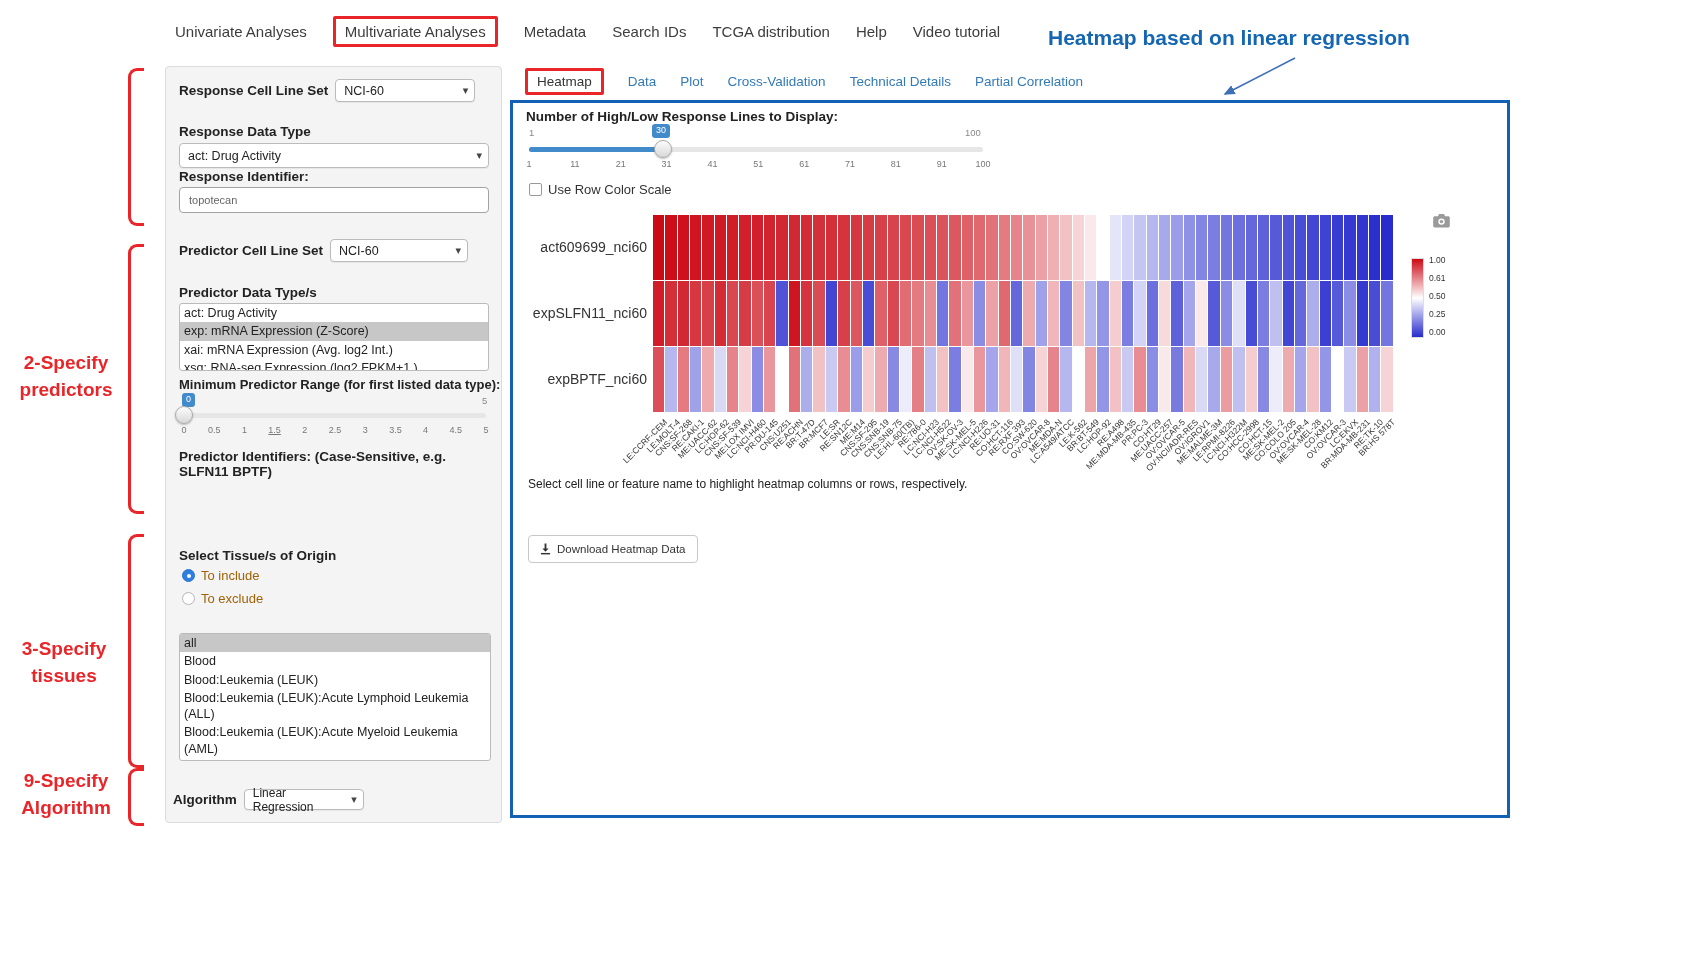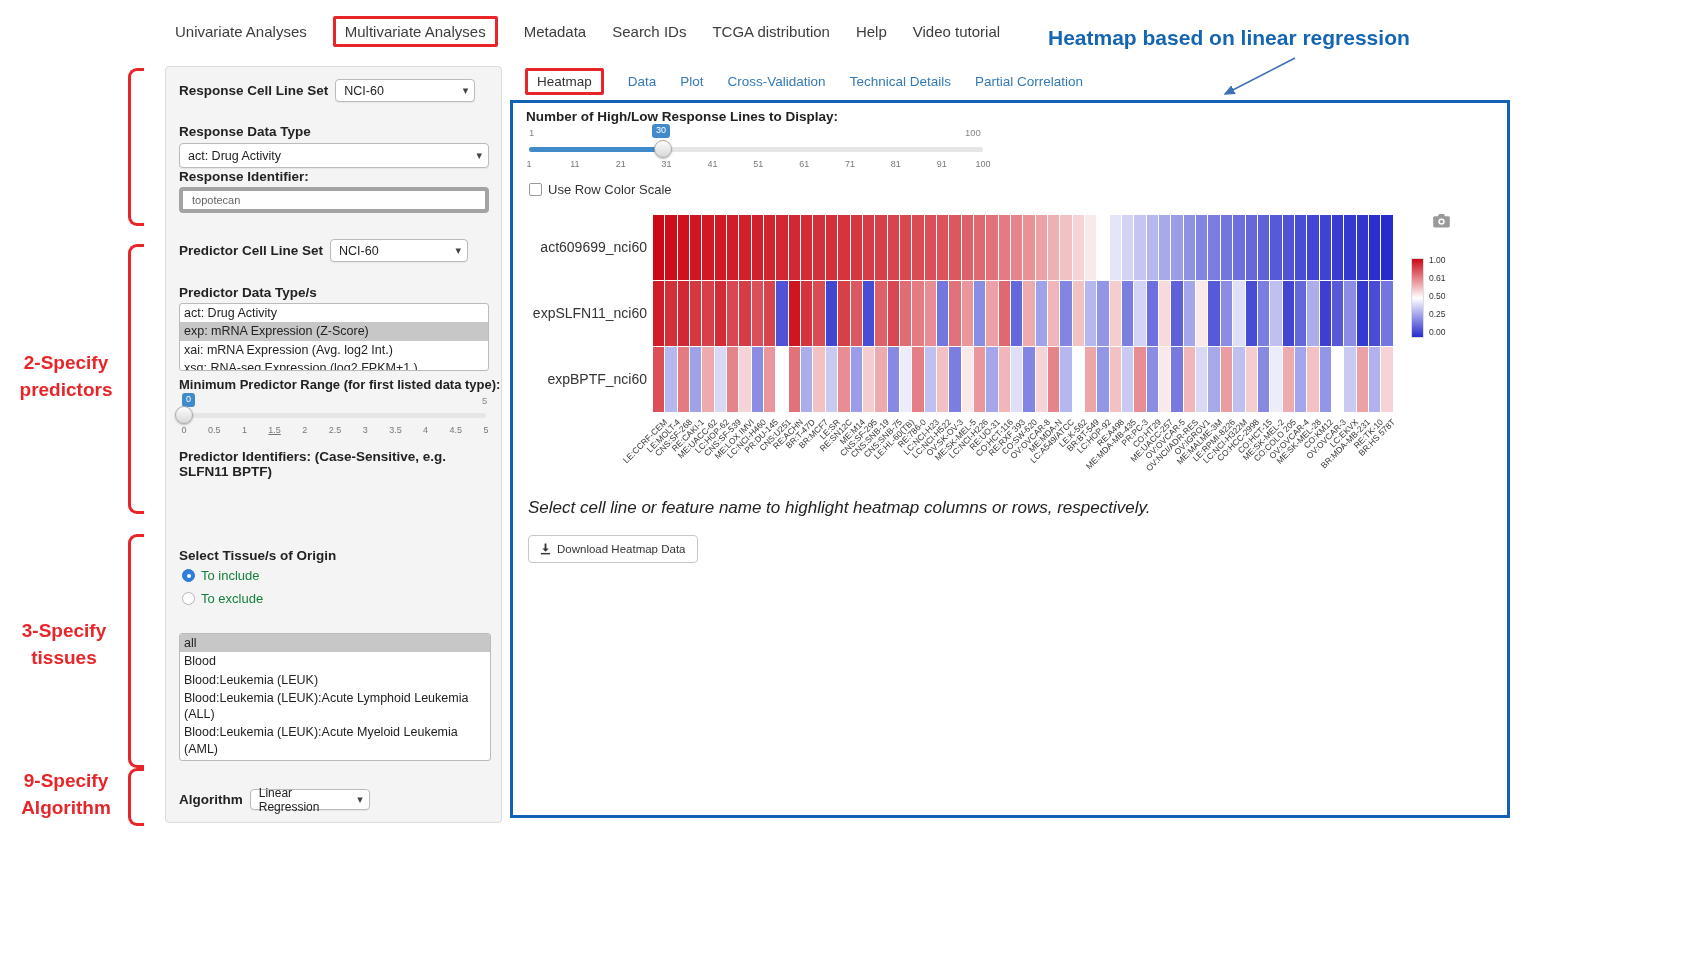--- a/index.html
+++ b/index.html
@@ -19,28 +19,28 @@
   .stepnote { position:absolute; color:#e8262a; font-weight:bold; font-size:19px; line-height:1.42; text-align:center; }
   .bracket { position:absolute; width:16px; border:3px solid #e8262a; border-right:none; border-radius:9px 0 0 9px; }
 
   
   .sidebar { position:absolute; left:165px; top:66px; width:337px; height:757px; background:#f4f4f4; border:1px solid #dcdcdc; border-radius:4px; font-size:13.5px; color:#333; }
   .blabel { font-weight:bold; font-size:13.5px; color:#222; }
   .srow { position:absolute; display:flex; align-items:center; gap:7px; }
   .abs { position:absolute; }
   .fsel { display:flex; align-items:center; justify-content:space-between; background:#fff; border:1px solid #bbb; border-radius:4px; height:23px; padding:0 6px 0 8px; font-size:12.5px; color:#222; cursor:pointer; box-shadow:0 1px 1px rgba(0,0,0,.06); }
   .caret { font-size:11px; color:#444; margin-left:4px; }
-  .tinput { position:absolute; width:310px; height:26px; background:#fff; border:4px solid #a3a3a3; border-radius:4px; font-size:11px; color:#666; padding:0 9px; font-family:inherit; }
+  .tinput { position:absolute; width:310px; height:26px; background:#fff; border:1px solid #a3a3a3; border-radius:4px; font-size:11px; color:#666; padding:0 9px; font-family:inherit; }
   .listbox { position:absolute; background:#fff; border:1px solid #bbb; border-radius:3px; overflow:hidden; font-size:12.5px; color:#222; line-height:1.3; }
   .opt { padding:1px 4px; cursor:pointer; }
   .opt.selected { background:#c7c7c7; }
   .radio { position:absolute; width:13px; height:13px; border-radius:50%; border:1px solid #b5b5b5; background:#fff; cursor:pointer; }
   .radio.checked { background:#2f7fe0; border-color:#2b74cd; }
   .radio.checked::after { content:''; position:absolute; left:4px; top:4px; width:4px; height:4px; border-radius:50%; background:#fff; }
-  .rlabel { position:absolute; font-size:13px; color:#15803d; cursor:pointer; }
+  .rlabel { position:absolute; font-size:13px; color:#a16207; cursor:pointer; }
 
   
   .chip { position:absolute; background:#428bca; color:#fff; font-size:9px; padding:1px 4px; border-radius:3px; line-height:1.3; }
   .minmax { position:absolute; font-size:9.5px; color:#888; }
   .strack { position:absolute; height:5px; background:#e6e6e6; border-radius:3px; }
   .sfill { height:5px; background:#428bca; border-radius:3px 0 0 3px; }
   .shandle { position:absolute; width:18px; height:18px; border-radius:50%; background:linear-gradient(#fdfdfd,#d8d8d8); border:1px solid #aaa; box-shadow:0 1px 2px rgba(0,0,0,.25); cursor:pointer; }
   .ticksrow { position:absolute; height:12px; }
   .tick { position:absolute; transform:translateX(-50%); font-size:9px; color:#777; white-space:nowrap; }
 
@@ -55,21 +55,21 @@
   .checkbox { position:absolute; width:13px; height:13px; border:1px solid #999; border-radius:2px; background:#fff; cursor:pointer; }
   .cblabel { position:absolute; font-size:13px; color:#333; }
   .rowlabel { position:absolute; left:8px; width:126px; text-align:right; font-size:14px; color:#333; cursor:pointer; }
   .hmgrid { position:absolute; width:740px; }
   .hm-row { display:flex; gap:1px; margin-bottom:1px; }
   .hm-cell { flex:1; height:65px; }
   .collabel { position:absolute; width:110px; text-align:right; font-size:8.5px; color:#333; transform:rotate(-45deg); transform-origin:100% 0; white-space:nowrap; cursor:pointer; }
   .camera { position:absolute; left:920px; top:110px; cursor:pointer; }
   .cbar { position:absolute; left:898px; top:155px; width:13px; height:80px; border:1px solid #ddd; background:linear-gradient(to bottom, rgb(204,10,22), #ffffff 50%, rgb(40,44,205)); }
   .cb-label { position:absolute; left:916px; font-size:8.5px; color:#333; }
-  .hint { position:absolute; left:15px; top:395px; font-size:17px; color:#222;font-style:italic; }
+  .hint { position:absolute; left:15px; top:374px; font-size:12px; color:#222; }
   .dl { position:absolute; left:15px; top:432px; display:flex; align-items:center; gap:6px; background:#fff; border:1px solid #c8c8c8; border-radius:4px; padding:7px 11px; font-size:11.5px; color:#333; font-family:inherit; cursor:pointer; }
 </style>
 </head>
 <body>
 
 <div class="screen">
 
   <div class="topnav">
       <div class="nav-item">Univariate Analyses</div>
       <div class="nav-item nav-active">Multivariate Analyses</div>
@@ -86,21 +86,21 @@
         <marker id="ah" markerWidth="9" markerHeight="8" refX="6" refY="3" orient="auto">
           <path d="M0,0 L7,3 L0,6 Z" fill="#3f6fb5"></path>
         </marker>
       </defs>
     <line x1="100" y1="5" x2="30" y2="41" stroke="#3f6fb5" stroke-width="1.6" marker-end="url(#ah)"></line>
   </svg>
 
   <div class="bracket" style="left:128px;top:68px;height:158px"></div>
   <div class="stepnote" style="left:6px;top:350px;width:120px">2-Specify predictors</div>
   <div class="bracket" style="left:128px;top:244px;height:270px"></div>
-  <div class="stepnote" style="left:8px;top:618px;width:112px">3-Specify tissues</div>
+  <div class="stepnote" style="left:8px;top:636px;width:112px">3-Specify tissues</div>
   <div class="bracket" style="left:128px;top:534px;height:234px"></div>
   <div class="stepnote" style="left:10px;top:768px;width:112px">9-Specify Algorithm</div>
   <div class="bracket" style="left:128px;top:768px;height:58px"></div>
 
   <div class="sidebar">
 
     <div class="srow" style="left:13px;top:12px">
       <span class="blabel">Response Cell Line Set</span>
       <div class="fsel" style="width:140px">
         <span>NCI-60</span>
@@ -162,21 +162,21 @@
 
     <div class="listbox" style="left:13px;top:566px;width:312px;height:128px">
         <div class="opt selected">all</div>
         <div class="opt">Blood</div>
         <div class="opt">Blood:Leukemia (LEUK)</div>
         <div class="opt">Blood:Leukemia (LEUK):Acute Lymphoid Leukemia (ALL)</div>
         <div class="opt">Blood:Leukemia (LEUK):Acute Myeloid Leukemia (AML)</div>
         <div class="opt">Blood:Leukemia (LEUK):Chronic Myelogenous Leukemia (CML)</div>
       </div>
 
-    <div class="srow" style="left:13px;top:722px">
+    <div class="srow" style="left:7px;top:722px">
       <span class="blabel">Algorithm</span>
       <div class="fsel" style="width:120px;height:21px;font-size:12px">
         <span>Linear Regression</span>
         <span class="caret">▾</span>
       </div>
     </div>
   </div>
 
   <div class="tabs">
       <div class="tab tab-active">Heatmap</div>

